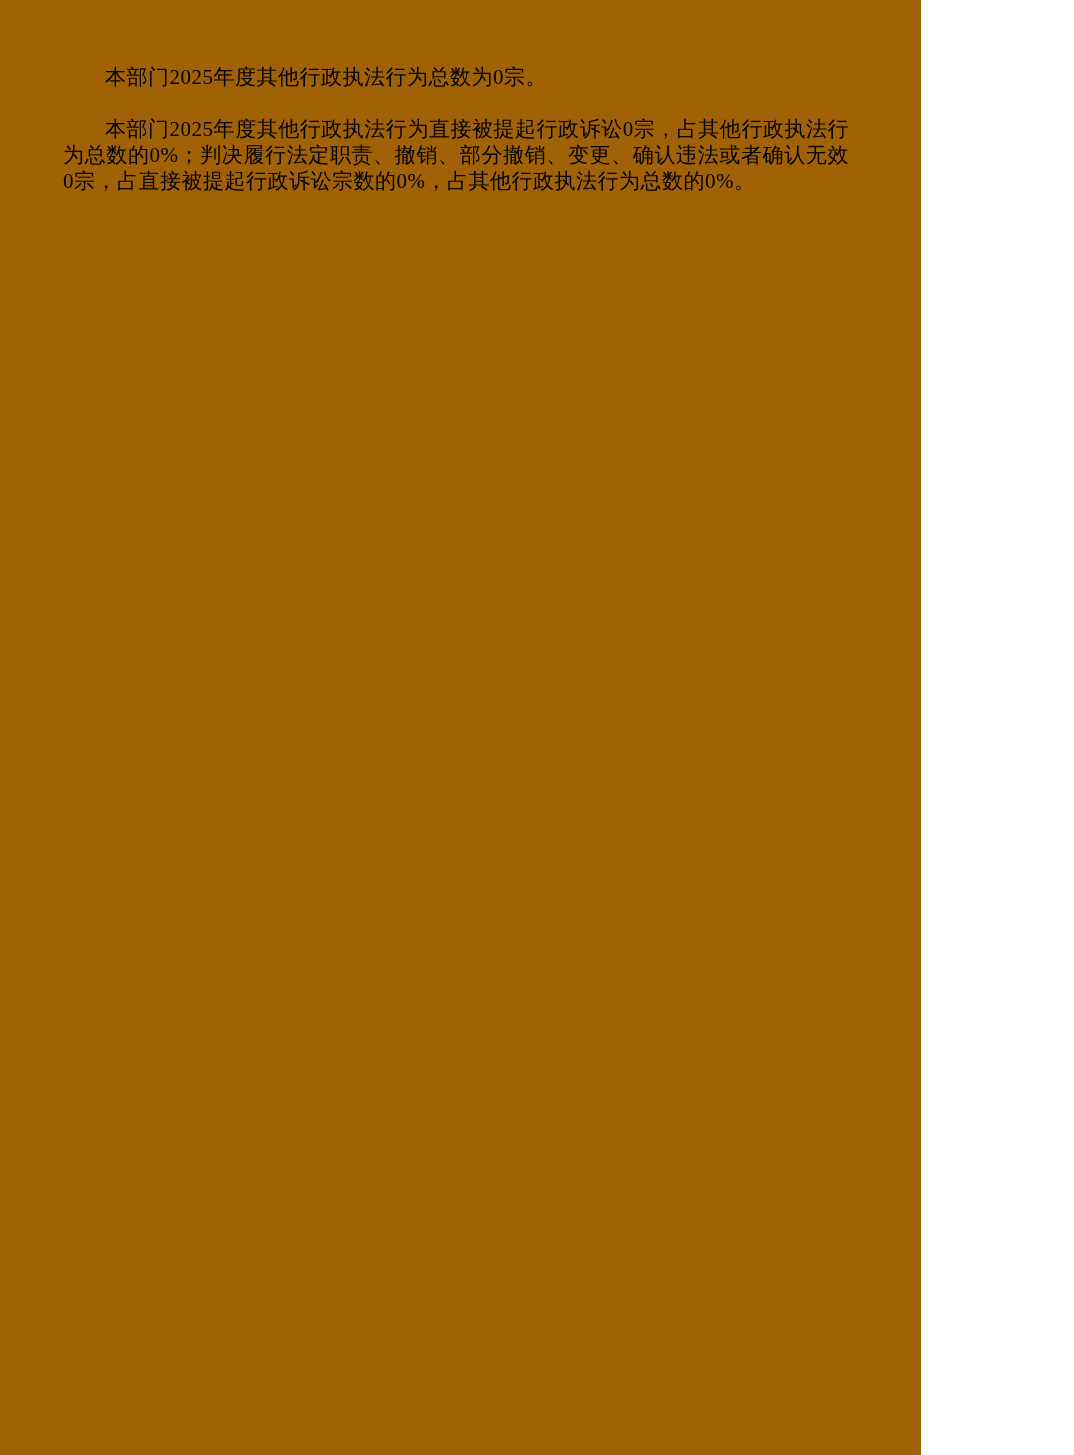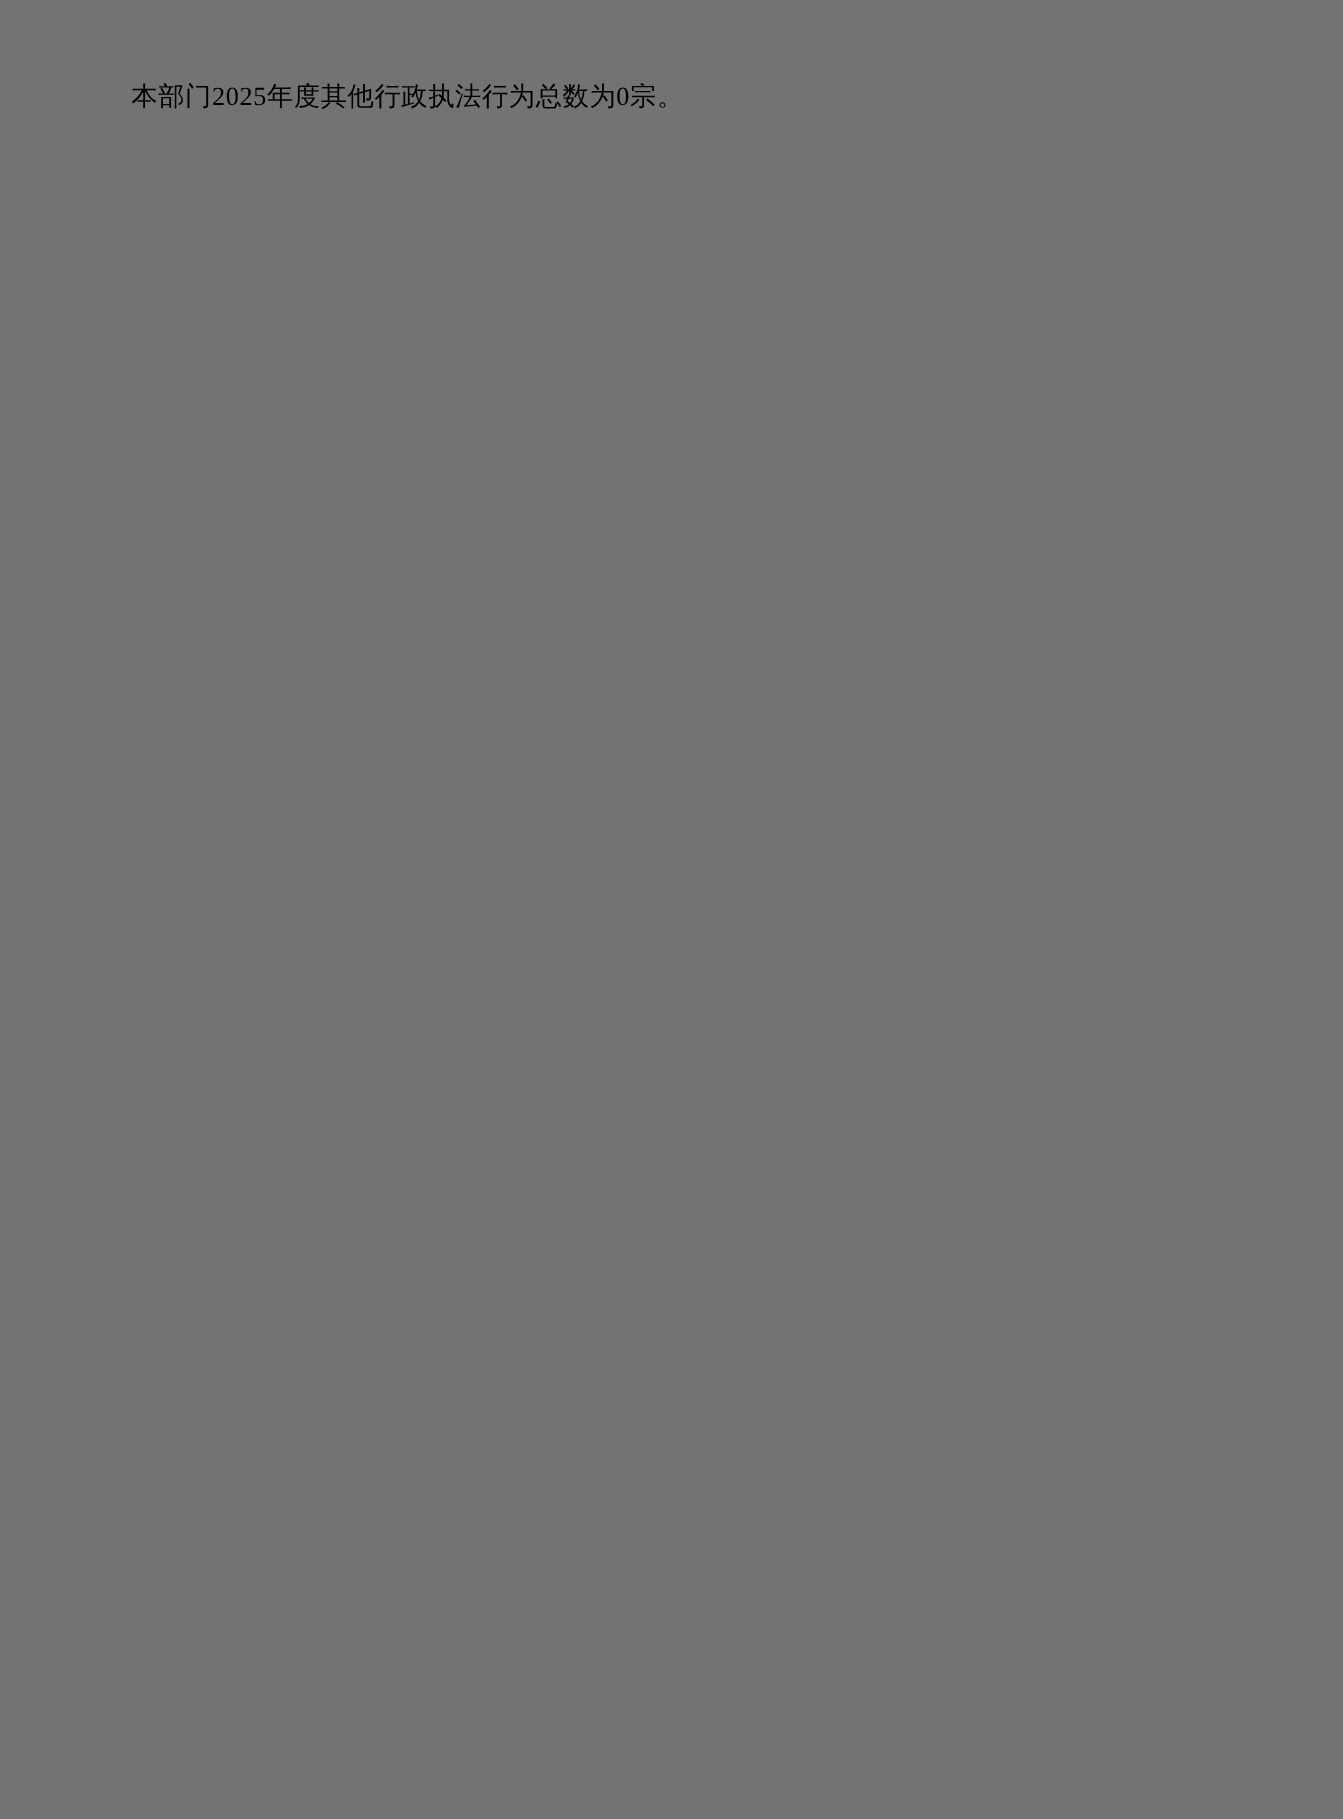--- a/index.html
+++ b/index.html
@@ -8,34 +8,35 @@
     background: #ffffff;
   }
   body {
     width: 1074px;
     height: 1455px;
     overflow: hidden;
     font-family: "Liberation Serif", "DejaVu Serif", serif;
   }
   .page {
     box-sizing: border-box;
-    width: 1074px;
+    width: 921px;
     min-height: 1455px;
     padding: 64px 72px 40px 63px;
-    background: #737373;
+    background: #a16207;
     color: #000000;
   }
   .para {
     margin: 0 0 26px 0;
     font-size: 21px;
     line-height: 26px;
     text-indent: 2em;
     text-align: justify;
     letter-spacing: 0.5px;
     word-break: break-all;
   }
 </style>
 </head>
 <body>
 
 <div class="page">
   <p class="para">本部门2025年度其他行政执法行为总数为0宗。</p>
+  <p class="para">本部门2025年度其他行政执法行为直接被提起行政诉讼0宗，占其他行政执法行为总数的0%；判决履行法定职责、撤销、部分撤销、变更、确认违法或者确认无效0宗，占直接被提起行政诉讼宗数的0%，占其他行政执法行为总数的0%。</p>
 </div>
 
 </body></html>

